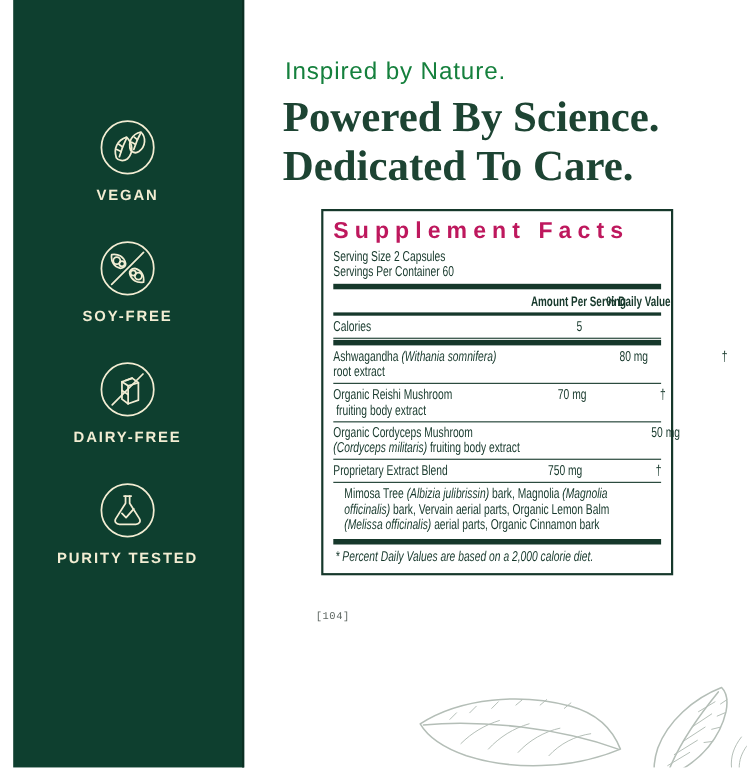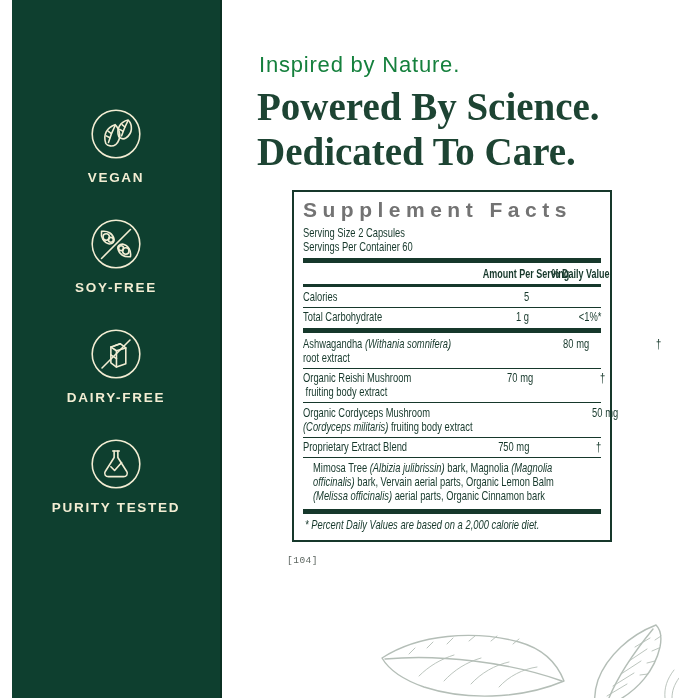--- a/index.html
+++ b/index.html
@@ -16,21 +16,21 @@
   .ic{stroke:#f2edd3;fill:none;stroke-width:1.7;stroke-linecap:round;stroke-linejoin:round;}
   
   .kicker{position:absolute;left:259px;top:52px;font-size:22px;color:#15803d;
           letter-spacing:0.8px;white-space:nowrap;}
   .headline{position:absolute;left:257px;top:84px;font-family:"Liberation Serif",serif;
             font-weight:700;font-size:39px;line-height:45px;color:#1d4433;white-space:nowrap;}
   
   .panel{position:absolute;left:292px;top:190px;width:320px;box-sizing:border-box;
          border:2px solid #16382b;padding:4px 9px 6px 9px;color:#16382b;}
   .sf-title{font-size:21px;font-weight:700;letter-spacing:5.5px;white-space:nowrap;
-            color:#737373;padding:2px 0 4px 0;}
+            color:#be185d;padding:2px 0 4px 0;}
   .sf-serving{font-size:13px;line-height:14px;}
   .bar-thick{height:5px;background:#16382b;margin:4px 0 0 0;}
   .bar-med{height:3px;background:#16382b;}
   .rule{border-top:1.5px solid #16382b;}
   .sf-grid{display:grid;grid-template-columns:1fr 80px 72px;align-items:start;}
   .sf-head{font-weight:700;font-size:12.5px;padding:4px 0 3px 0;}
   .sf-row{font-size:13px;line-height:14px;padding:2.5px 0 3px 0;}
   .cell-amt,.cell-dv{text-align:right;}
   .cx{display:inline-block;white-space:pre;transform:scaleX(0.72);transform-origin:0 50%;}
   .cxr{display:inline-block;white-space:pre;transform:scaleX(0.72);transform-origin:100% 50%;}
@@ -134,25 +134,20 @@
     </div>
     <div class="bar-med"></div>
 
     <div class="sf-grid sf-row">
       <div><span class="cx"><span>Calories</span></span></div>
       <div class="cell-amt"><span class="cxr">5</span></div>
       <div class="cell-dv"><span class="cxr"></span></div>
     </div>
     <div class="rule"></div>
 
-    <div class="sf-grid sf-row">
-      <div><span class="cx"><span>Total Carbohydrate</span></span></div>
-      <div class="cell-amt"><span class="cxr">1 g</span></div>
-      <div class="cell-dv"><span class="cxr">&lt;1%*</span></div>
-    </div>
     <div class="bar-thick" style="margin-top:1px;margin-bottom:1px;"></div>
 
     <div class="sf-grid sf-row">
       <div><span class="cx"><span>Ashwagandha </span><span style="font-style: italic;">(Withania somnifera)</span><span>
 root extract</span></span></div>
       <div class="cell-amt"><span class="cxr">80 mg</span></div>
       <div class="cell-dv"><span class="cxr">†</span></div>
     </div>
     <div class="rule"></div>
 

